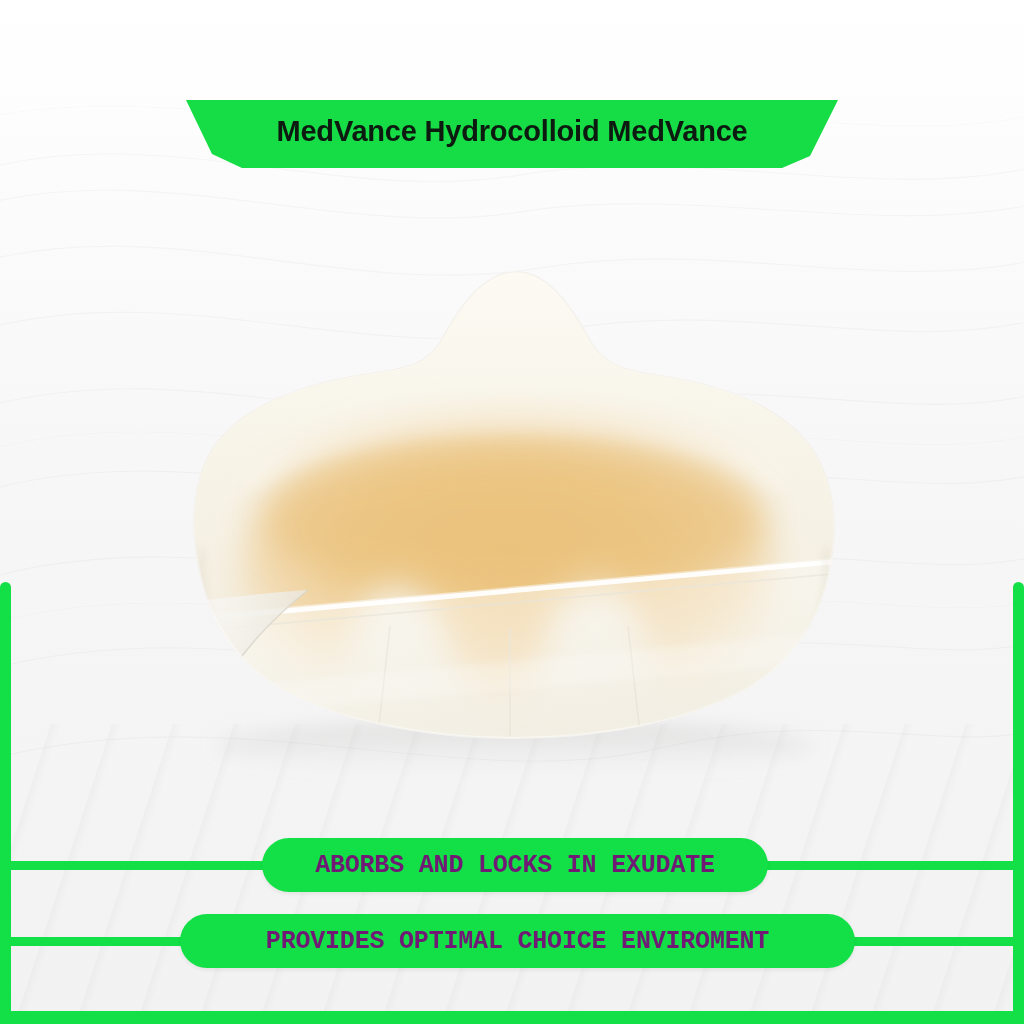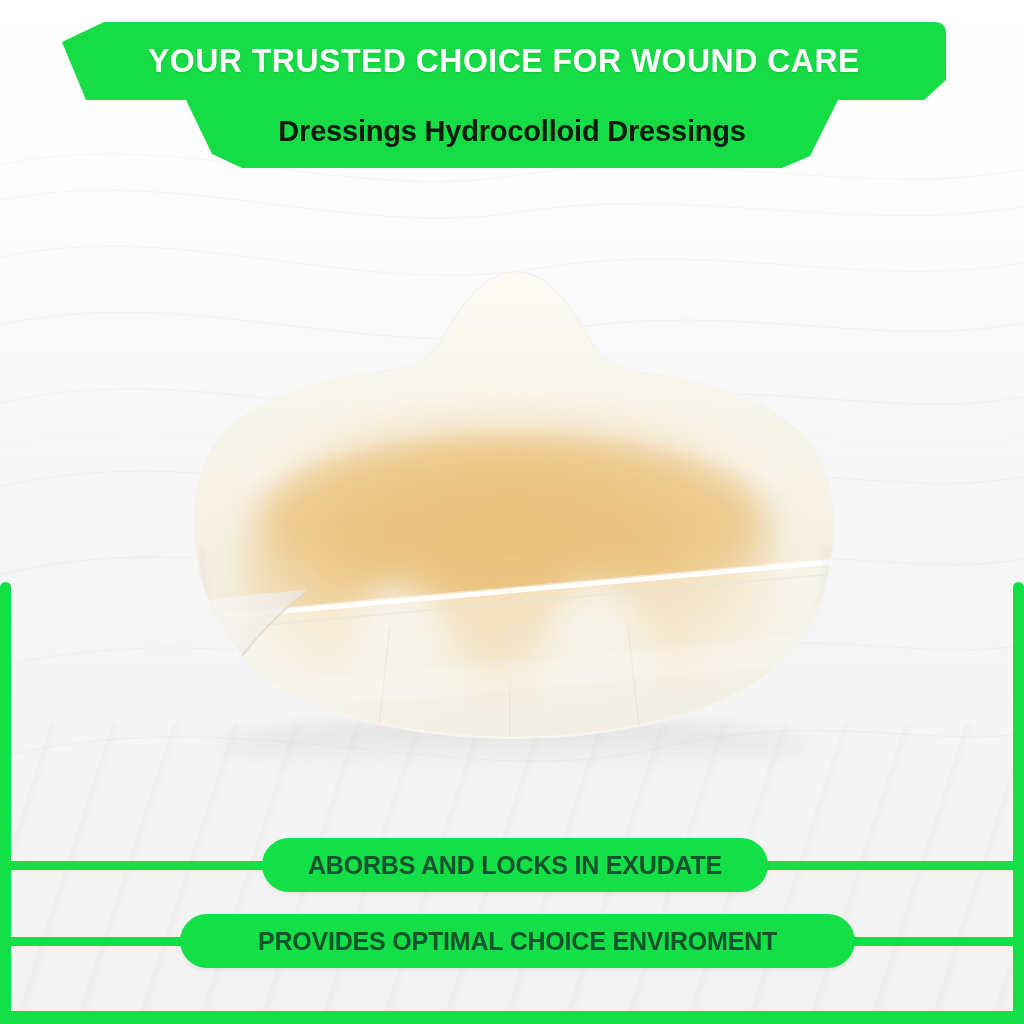--- a/index.html
+++ b/index.html
@@ -54,21 +54,21 @@
   .bar-h1{left:0px;top:861px;width:1024px;height:9px;}
   .bar-h2{left:0px;top:937px;width:1024px;height:9px;}
 
   
   .pill{
     position:absolute;background:#12e046;border-radius:999px;
     display:flex;align-items:center;justify-content:center;
     box-shadow:0 2px 4px rgba(0,0,0,.07);
   }
   .pill .txt{
-    color:#14532d;font-weight:700;font-size:25px;letter-spacing:-0.2px;white-space:nowrap;
+    color:#701a75;font-weight:700;font-size:25px;letter-spacing:-0.2px;white-space:nowrap;font-family:Liberation Mono, monospace;
   }
   .pill-1{left:262px;top:838px;width:506px;height:54px;}
   .pill-2{left:180px;top:914px;width:675px;height:54px;}
 
   
   .product{position:absolute;left:128px;top:222px;width:772px;height:560px;}
   .product svg{width:100%;height:100%;display:block;}
 </style>
 </head>
 <body>
@@ -235,26 +235,23 @@
                C474,140 494,148 524,152
                C582,160 642,178 676,216
                C708,252 712,306 700,356
                C690,400 664,440 620,466
                C560,500 470,516 386,516
                C302,516 212,500 152,466
                C108,440 82,398 72,352 Z" fill="none" stroke="#ffffff" stroke-opacity="0.55" stroke-width="2"></path>
     </svg>
   </div>
 
-  <div class="banner-top">
-    <span class="txt">YOUR TRUSTED CHOICE FOR WOUND CARE</span>
-  </div>
 
   <div class="banner-sub">
-    <span class="txt">Dressings Hydrocolloid Dressings</span>
+    <span class="txt">MedVance Hydrocolloid MedVance</span>
   </div>
 
   <div class="bar bar-left"></div>
   <div class="bar bar-right"></div>
   <div class="bar bar-h1"></div>
   <div class="bar bar-h2"></div>
   <div class="bar bar-bottom"></div>
 
   <div class="pill pill-1">
     <span class="txt">ABORBS AND LOCKS IN EXUDATE</span>

